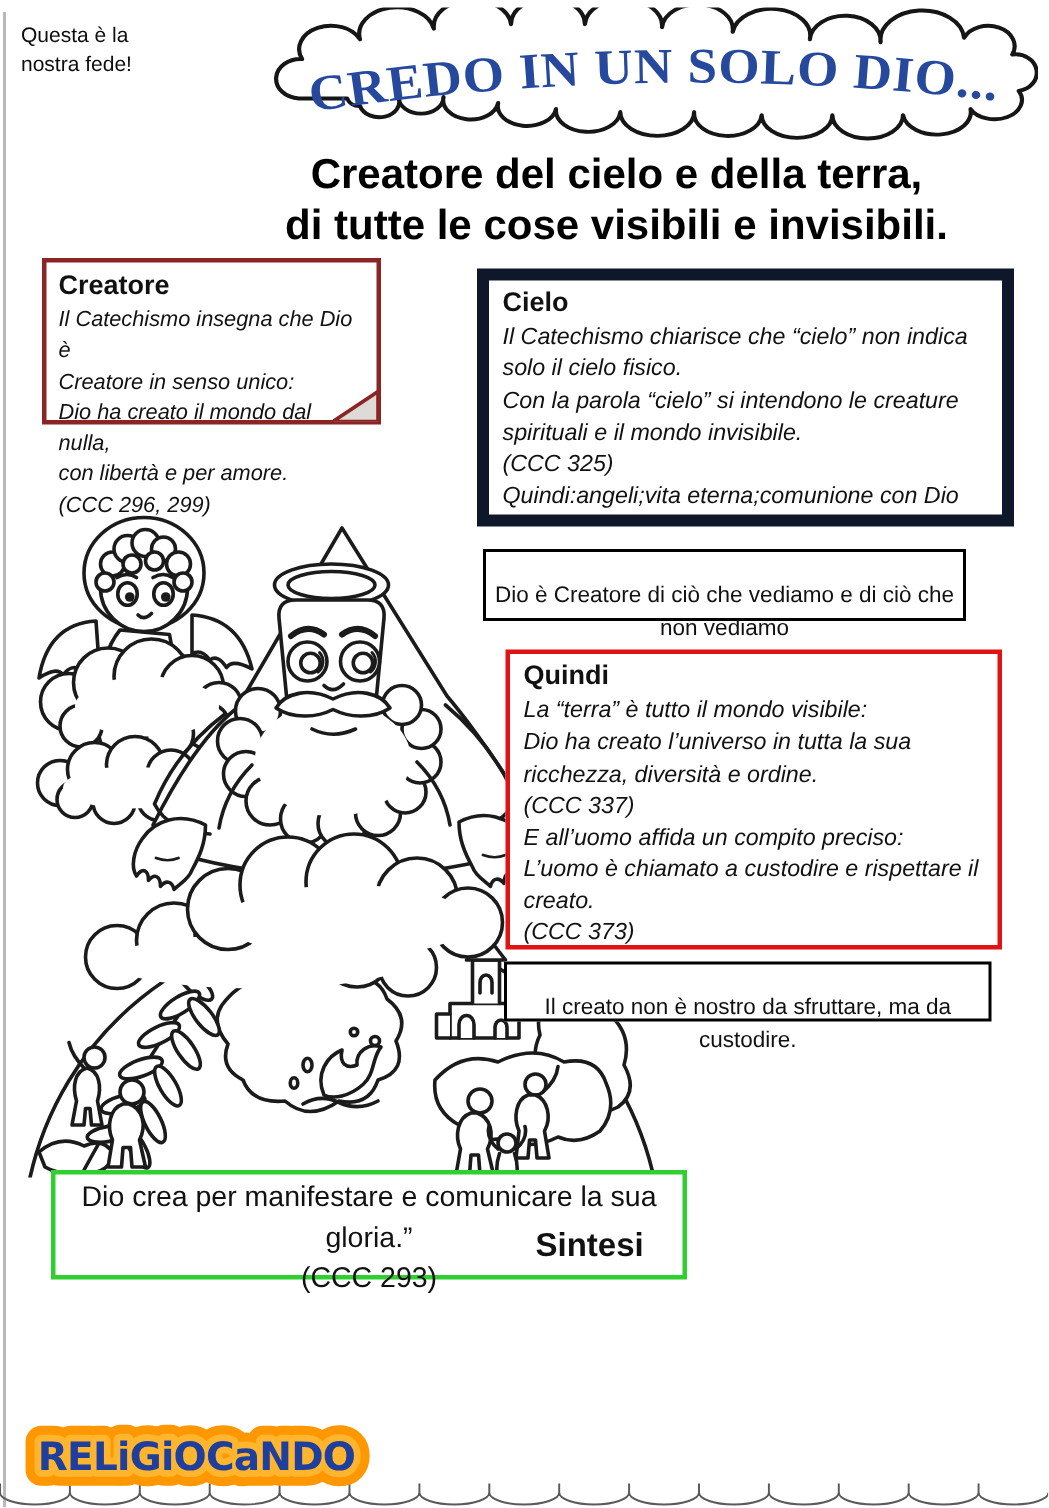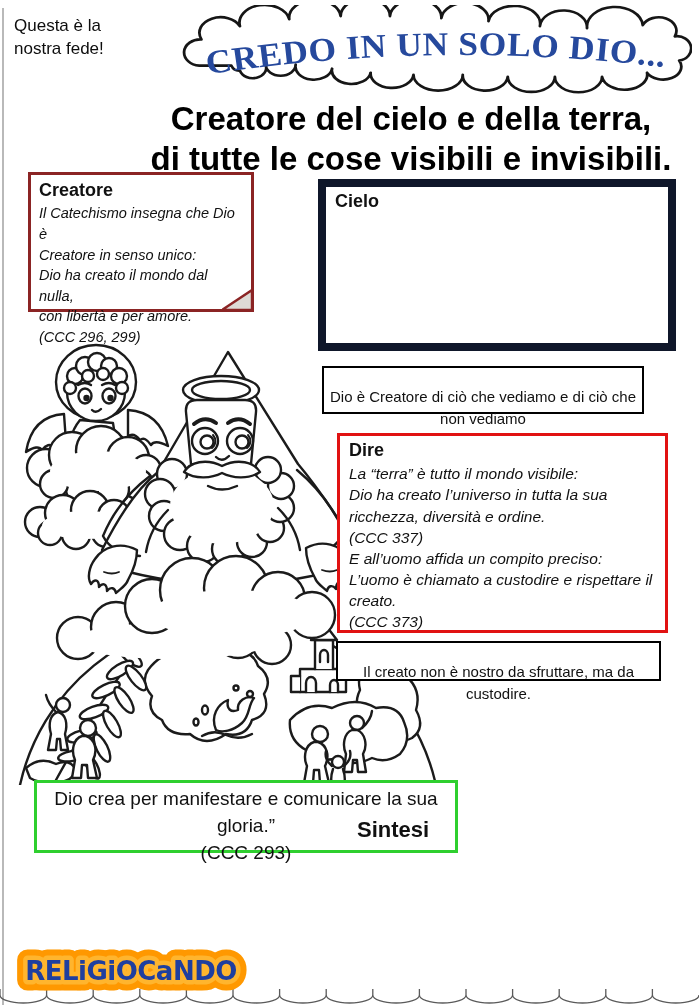--- a/index.html
+++ b/index.html
@@ -1,28 +1,28 @@
 <!DOCTYPE html>
 <html><head>
 <meta charset="utf-8">
 <style>
   html,body{margin:0;padding:0;background:#fff;}
   .page{position:relative;width:699px;height:1005px;background:#fff;overflow:hidden;
         font-family:"Liberation Sans",sans-serif;color:#111;}
   .pre{white-space:pre-line;}
   .abs{position:absolute;}
   .edge-line{left:2px;top:8px;width:2px;height:997px;background:#b9b9b9;}
-  .tagline{left:14px;top:14px;width:170px;font-size:17px;line-height:1.38;color:#0d0d0d;}
+  .tagline{left:14px;top:14px;width:170px;font-size:14px;line-height:1.38;color:#0d0d0d;}
   .cloud-title{left:180px;top:5px;width:512px;height:96px;z-index:3;}
   .subtitle{left:128px;top:99px;width:566px;text-align:center;font-weight:bold;
-            font-size:33px;line-height:1.22;color:#000;}
+            font-size:28px;line-height:1.22;color:#000;}
   .note-box{background:#fff;z-index:2;}
   .box-title{font-weight:bold;font-size:18px;line-height:1.3;margin:0 0 1px 0;}
   .box-body{font-size:15.5px;line-height:1.36;margin:0;font-style:italic;}
-  .creatore{left:28px;top:172px;width:226px;height:140px;border:3px solid #8B2424;padding:4px 8px;box-sizing:border-box;}
+  .creatore{left:28px;top:172px;width:226px;height:111px;border:3px solid #8B2424;padding:4px 8px;box-sizing:border-box;}
   .creatore .box-body{font-size:14.5px;line-height:1.42;}
   .cielo{left:318px;top:179px;width:358px;height:172px;border:8px solid #0f172a;padding:3px 9px;box-sizing:border-box;}
   .terra{left:337px;top:433px;width:331px;height:200px;border:3px solid #E11212;padding:3px 9px;box-sizing:border-box;}
   .plain-note{border:2px solid #000;text-align:center;font-size:15px;line-height:1.45;
               padding:18px 6px;box-sizing:border-box;background:#fff;z-index:2;}
   .cielo-note{left:322px;top:366px;width:322px;height:48px;}
   .terra-note{left:336px;top:641px;width:325px;height:27px;}
   .gloria{left:34px;top:780px;width:424px;height:73px;border:3px solid #2FCF2F;
           text-align:center;font-size:19px;line-height:1.42;padding:3px 4px;box-sizing:border-box;background:#fff;z-index:2;}
   .sintesi-title{left:357px;top:817px;width:333px;text-align:left;font-weight:bold;font-size:22px;z-index:2;}
@@ -61,27 +61,33 @@
 Dio ha creato il mondo dal nulla,
 con libertà e per amore.
 (CCC 296, 299)</p>
     <svg class="fold" viewBox="0 0 30 22">
       <polygon points="0,22 30,2 30,22" fill="#dedad5" stroke="#8B2424" stroke-width="2.4" stroke-linejoin="round"></polygon>
     </svg>
   </div>
 
   <div class="abs note-box cielo">
     <p class="box-title">Cielo</p>
+    <p class="box-body pre">Il Catechismo chiarisce che “cielo” non indica
+solo il cielo fisico.
+Con la parola “cielo” si intendono le creature
+spirituali e il mondo invisibile.
+(CCC 325)
+Quindi:angeli;vita eterna;comunione con Dio</p>
   </div>
 
   <div class="abs plain-note cielo-note pre">Dio è Creatore di ciò che vediamo e di ciò che
 non vediamo</div>
 
   <div class="abs note-box terra">
-    <p class="box-title">Dire</p>
+    <p class="box-title">Quindi</p>
     <p class="box-body pre">La “terra” è tutto il mondo visibile:
 Dio ha creato l’universo in tutta la sua
 ricchezza, diversità e ordine.
 (CCC 337)
 E all’uomo affida un compito preciso:
 L’uomo è chiamato a custodire e rispettare il
 creato.
 (CCC 373)</p>
   </div>
 

